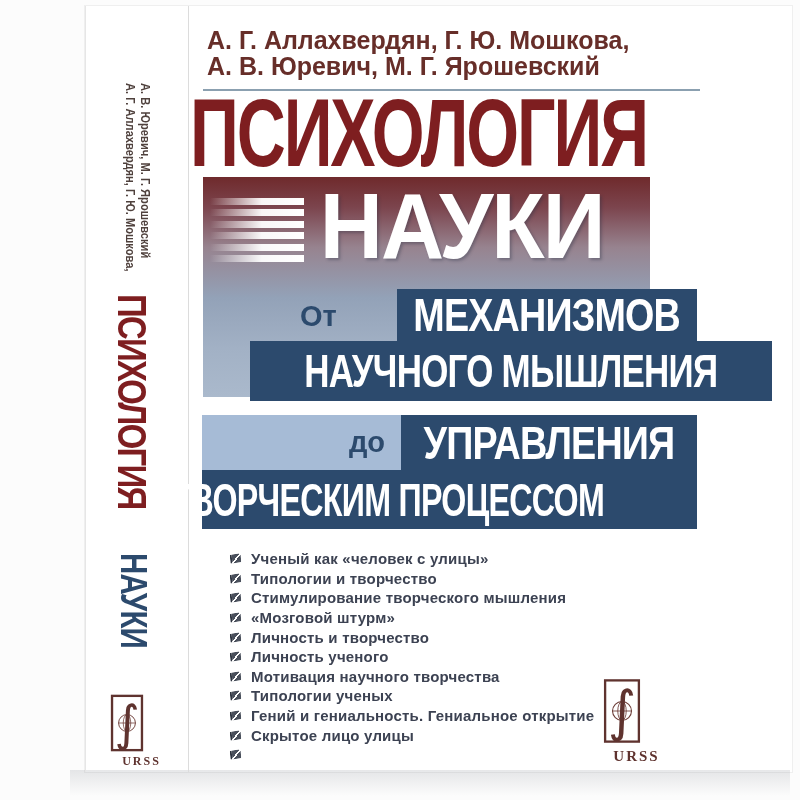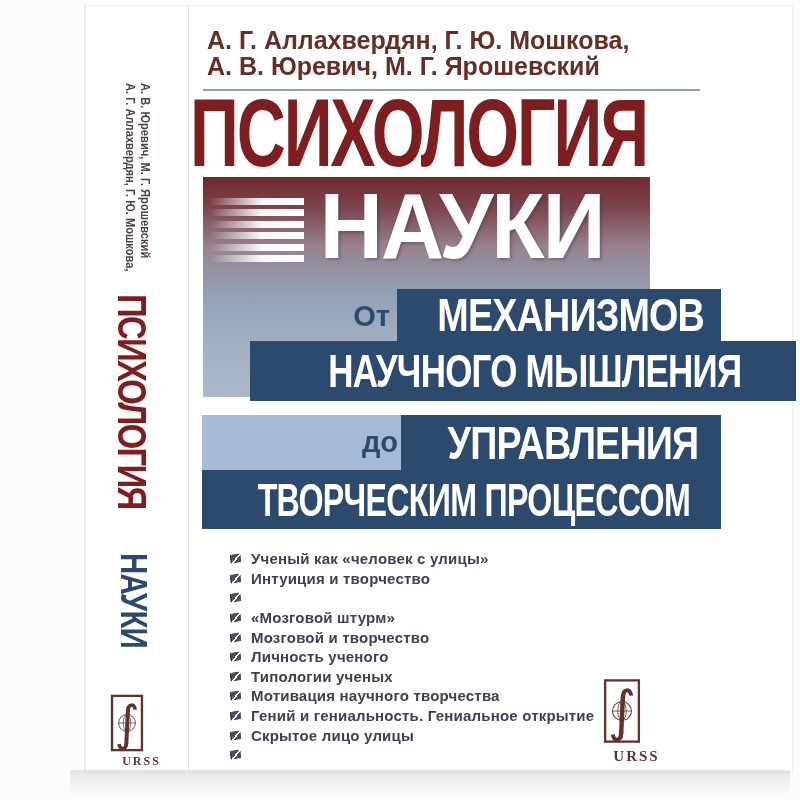--- a/index.html
+++ b/index.html
@@ -37,33 +37,33 @@
   
   .panel{position:absolute;left:203px;top:177px;width:447px;height:220px;
         background:linear-gradient(180deg,#6f2a2c 0%,#7c454e 14%,#97838f 32%,#93a2b8 55%,#a2b1c5 78%,#aab9cc 100%);}
   .stripes{position:absolute;left:210px;top:198px;width:94px;height:64px;display:flex;
         flex-direction:column;justify-content:space-between;}
   .stripe{height:7px;background:linear-gradient(90deg,rgba(255,255,255,0) 0%,rgba(255,255,255,0.95) 55%,#ffffff 100%);}
   .title-2{position:absolute;left:305px;top:190px;width:330px;height:72px;font-size:92px;line-height:72px;
         font-weight:800;color:#ffffff;letter-spacing:-2px;white-space:nowrap;text-align:center;
         transform:scaleX(0.95);transform-origin:left center;text-shadow:2px 2px 3px rgba(40,50,70,0.35);}
   
-  .bar{position:absolute;background:var(--navy);display:flex;align-items:center;justify-content:center;overflow:visible;padding-left:24px;}
+  .bar{position:absolute;background:var(--navy);display:flex;align-items:center;justify-content:center;overflow:visible;}
   .bar-a{left:397px;top:289px;width:300px;height:52px;}
   .bar-b{left:250px;top:341px;width:522px;height:60px;}
   .bar-c{left:401px;top:415px;width:296px;height:55px;}
-  .bar-d{left:202px;top:470px;width:495px;height:59px;}
+  .bar-d{left:202px;top:470px;width:495px;height:59px;justify-content:flex-end;}
   .bar span{font-size:46px;font-weight:800;color:#ffffff;white-space:nowrap;letter-spacing:-1px;line-height:1;}
   .bar-a span{transform:scaleX(0.82);}
   .bar-b span{transform:scaleX(0.76);}
   .bar-c span{transform:scaleX(0.82);}
   .bar-d span{transform:scaleX(0.70);}
   .lightbox{position:absolute;left:202px;top:415px;width:199px;height:55px;background:var(--light-blue);
-        display:flex;align-items:center;justify-content:flex-end;padding-left:13px;}
-  .from-label{position:absolute;left:300px;top:300px;width:90px;text-align:right;
+        display:flex;align-items:center;justify-content:flex-end;}
+  .from-label{position:absolute;left:300px;top:300px;width:90px;
         font-size:29px;font-weight:bold;color:var(--navy);}
   .to-label{font-size:29px;font-weight:bold;color:var(--navy);padding-right:16px;}
   
   .topics{position:absolute;left:230px;top:549px;margin:0;padding:0;list-style:none;}
   .topic{display:flex;align-items:center;height:19.6px;}
   .t-icon{width:9px;height:9px;margin-right:10px;flex:0 0 9px;border-radius:1px;
         background:linear-gradient(135deg,#4a505c 44%,#ffffff 44%,#ffffff 56%,#4a505c 56%);
         border-left:2px solid #2e3440;transform:rotate(-8deg) skewX(-4deg);}
   .t-text{font-size:15px;font-weight:bold;color:var(--topic);letter-spacing:0.2px;white-space:nowrap;}
 </style>
@@ -132,50 +132,51 @@
 
   <ul class="topics">
 
       <li class="topic">
         <span class="t-icon"></span>
         <span class="t-text">Ученый как «человек с улицы»</span>
       </li>
 
       <li class="topic">
         <span class="t-icon"></span>
-        <span class="t-text">Интуиция и творчество</span>
-      </li>
-
-      <li class="topic">
-        <span class="t-icon"></span>
+        <span class="t-text">Типологии и творчество</span>
+      </li>
+
+      <li class="topic">
+        <span class="t-icon"></span>
+        <span class="t-text">Стимулирование творческого мышления</span>
       </li>
 
       <li class="topic">
         <span class="t-icon"></span>
         <span class="t-text">«Мозговой штурм»</span>
       </li>
 
       <li class="topic">
         <span class="t-icon"></span>
-        <span class="t-text">Мозговой и творчество</span>
+        <span class="t-text">Личность и творчество</span>
       </li>
 
       <li class="topic">
         <span class="t-icon"></span>
         <span class="t-text">Личность ученого</span>
       </li>
 
       <li class="topic">
         <span class="t-icon"></span>
+        <span class="t-text">Мотивация научного творчества</span>
+      </li>
+
+      <li class="topic">
+        <span class="t-icon"></span>
         <span class="t-text">Типологии ученых</span>
-      </li>
-
-      <li class="topic">
-        <span class="t-icon"></span>
-        <span class="t-text">Мотивация научного творчества</span>
       </li>
 
       <li class="topic">
         <span class="t-icon"></span>
         <span class="t-text">Гений и гениальность. Гениальное открытие</span>
       </li>
 
       <li class="topic">
         <span class="t-icon"></span>
         <span class="t-text">Скрытое лицо улицы</span>

